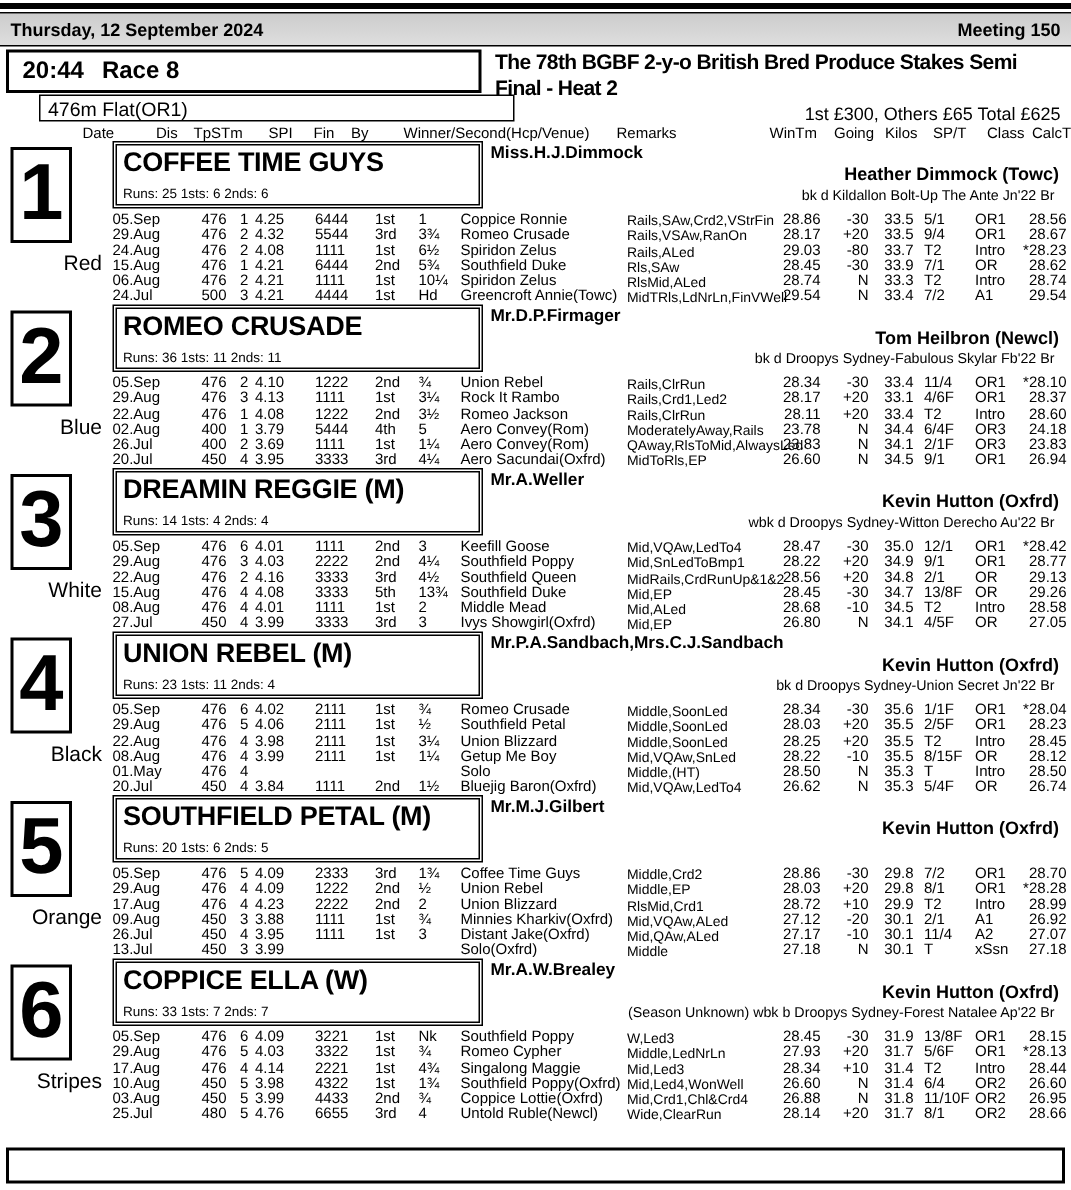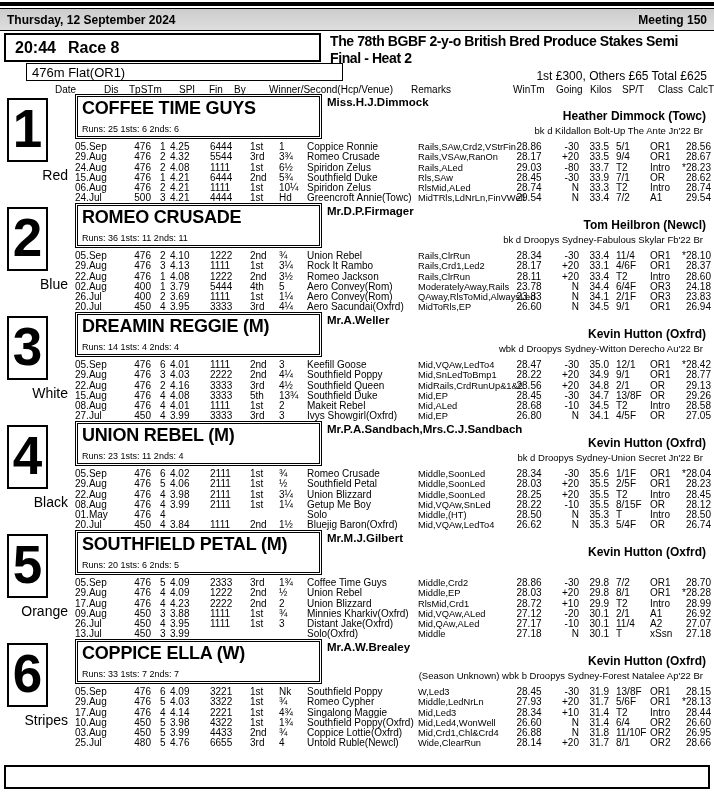--- a/index.html
+++ b/index.html
@@ -37,21 +37,21 @@
   .runs { position:absolute; left:4px; bottom:2px; font-size:9px; white-space:nowrap; }
   .owner { position:absolute; left:327px; top:0; font-size:11.5px; font-weight:bold; white-space:nowrap; }
   .trainer { position:absolute; right:8px; top:13px; font-size:12px; font-weight:bold; white-space:nowrap; }
   .breeding { position:absolute; right:11px; top:29px; font-size:9.5px; white-space:nowrap; }
   .lines { position:absolute; left:75px; top:46px; width:637px; }
   .rl { display:flex; font-size:10px; line-height:10.3px; height:10.3px; white-space:nowrap; }
   .rl span { display:block; box-sizing:border-box; flex:none; overflow:visible; }
   .c-date{width:42px} .c-dis{width:34px;text-align:right} .c-tp{width:16px;padding-left:9px}
   .c-stm{width:36px;padding-left:3px} .c-spi{width:42px;padding-left:7px} .c-fin{width:29px;padding-left:5px}
   .c-by{width:33px;padding-left:5px} .c-win{width:111px} .c-rem{width:93px;font-size:9.3px}
-  .c-wtm{width:36px;text-align:center} .c-go{width:32px;text-align:right} .c-kg{width:30px;text-align:right}
+  .c-wtm{width:36px;text-align:right} .c-go{width:32px;text-align:right} .c-kg{width:30px;text-align:right}
   .c-spt{width:38px;padding-left:7px} .c-cls{width:30px;padding-left:3px} .c-ctm{width:34px;text-align:right}
   .bottom-box { position:absolute; top:765px; left:4px; width:706px; height:24px; border:2px solid #000;
     box-sizing:border-box; }
 </style>
 </head>
 <body>
 
 <div class="page">
   <div class="top-rule"></div>
 
@@ -424,21 +424,21 @@
   </div>
 
   <div class="rl">
     <span class="c-date">08.Aug</span>
     <span class="c-dis">476</span>
     <span class="c-tp">4</span>
     <span class="c-stm">4.01</span>
     <span class="c-spi">1111</span>
     <span class="c-fin">1st</span>
     <span class="c-by">2</span>
-    <span class="c-win">Makeit Rebel</span>
+    <span class="c-win">Middle Mead</span>
     <span class="c-rem">Mid,ALed</span>
     <span class="c-wtm">28.68</span>
     <span class="c-go">-10</span>
     <span class="c-kg">34.5</span>
     <span class="c-spt">T2</span>
     <span class="c-cls">Intro</span>
     <span class="c-ctm">28.58</span>
   </div>
 
   <div class="rl">

